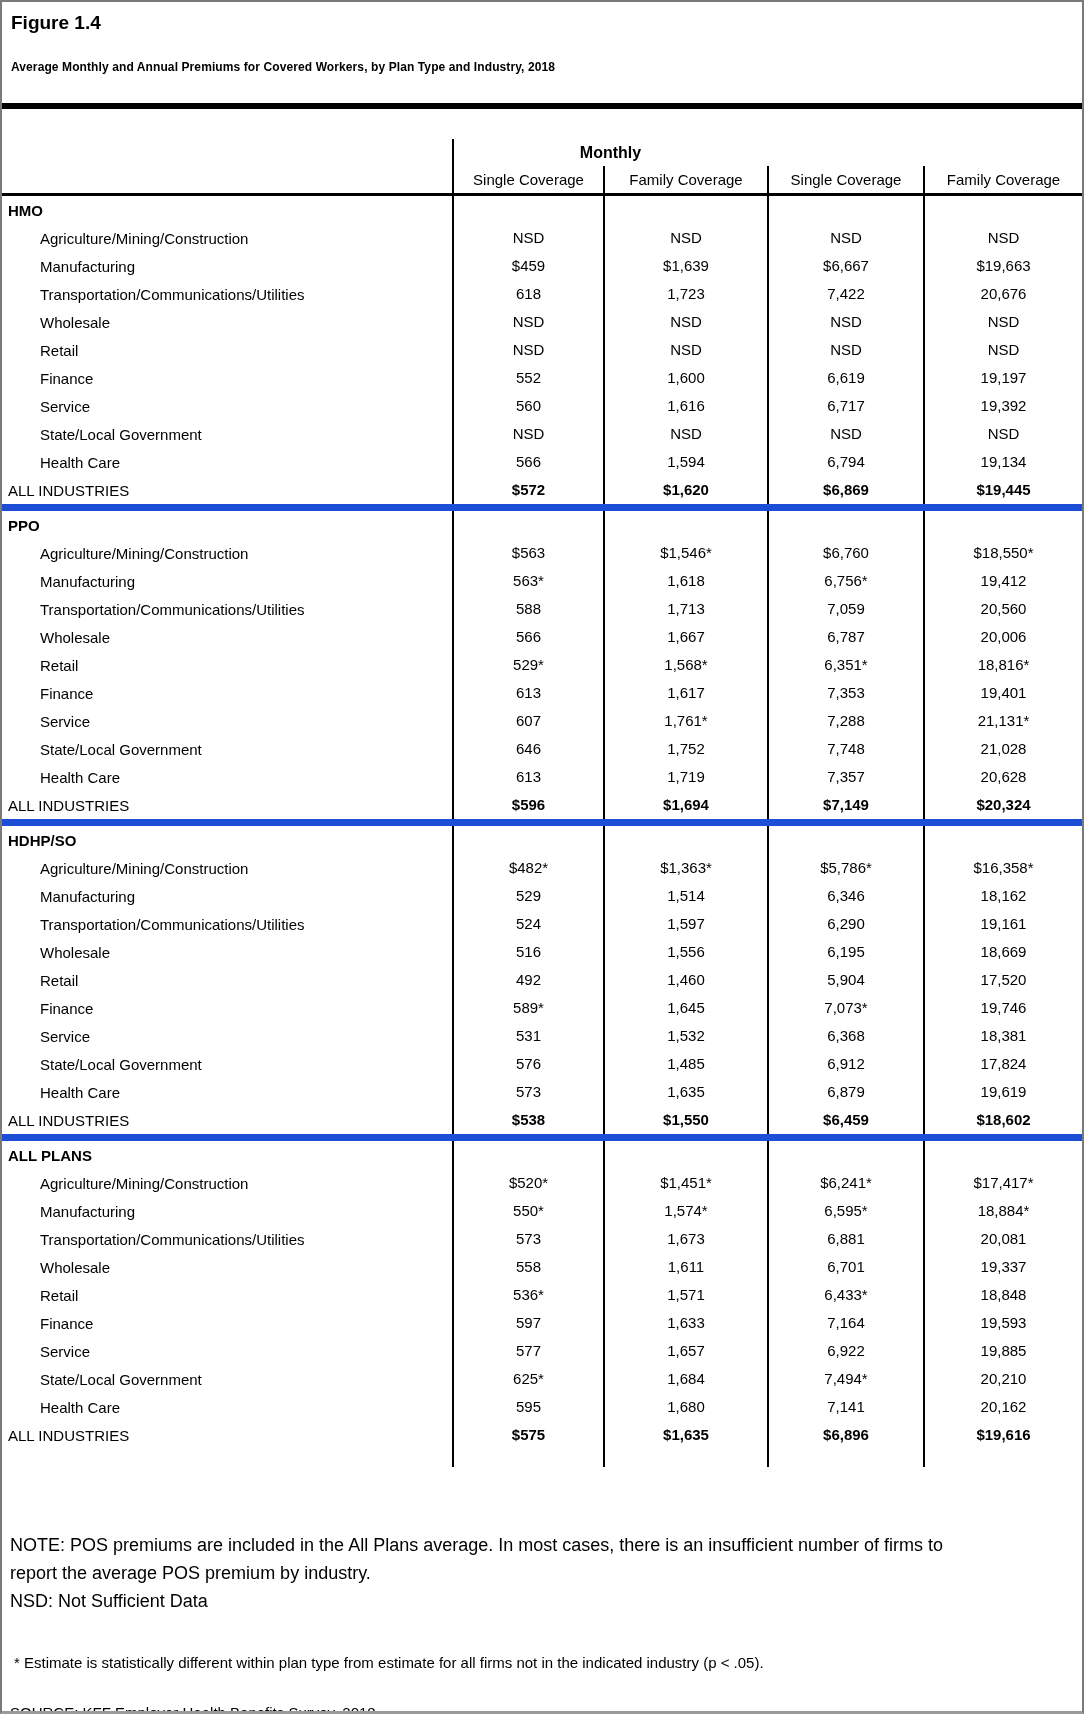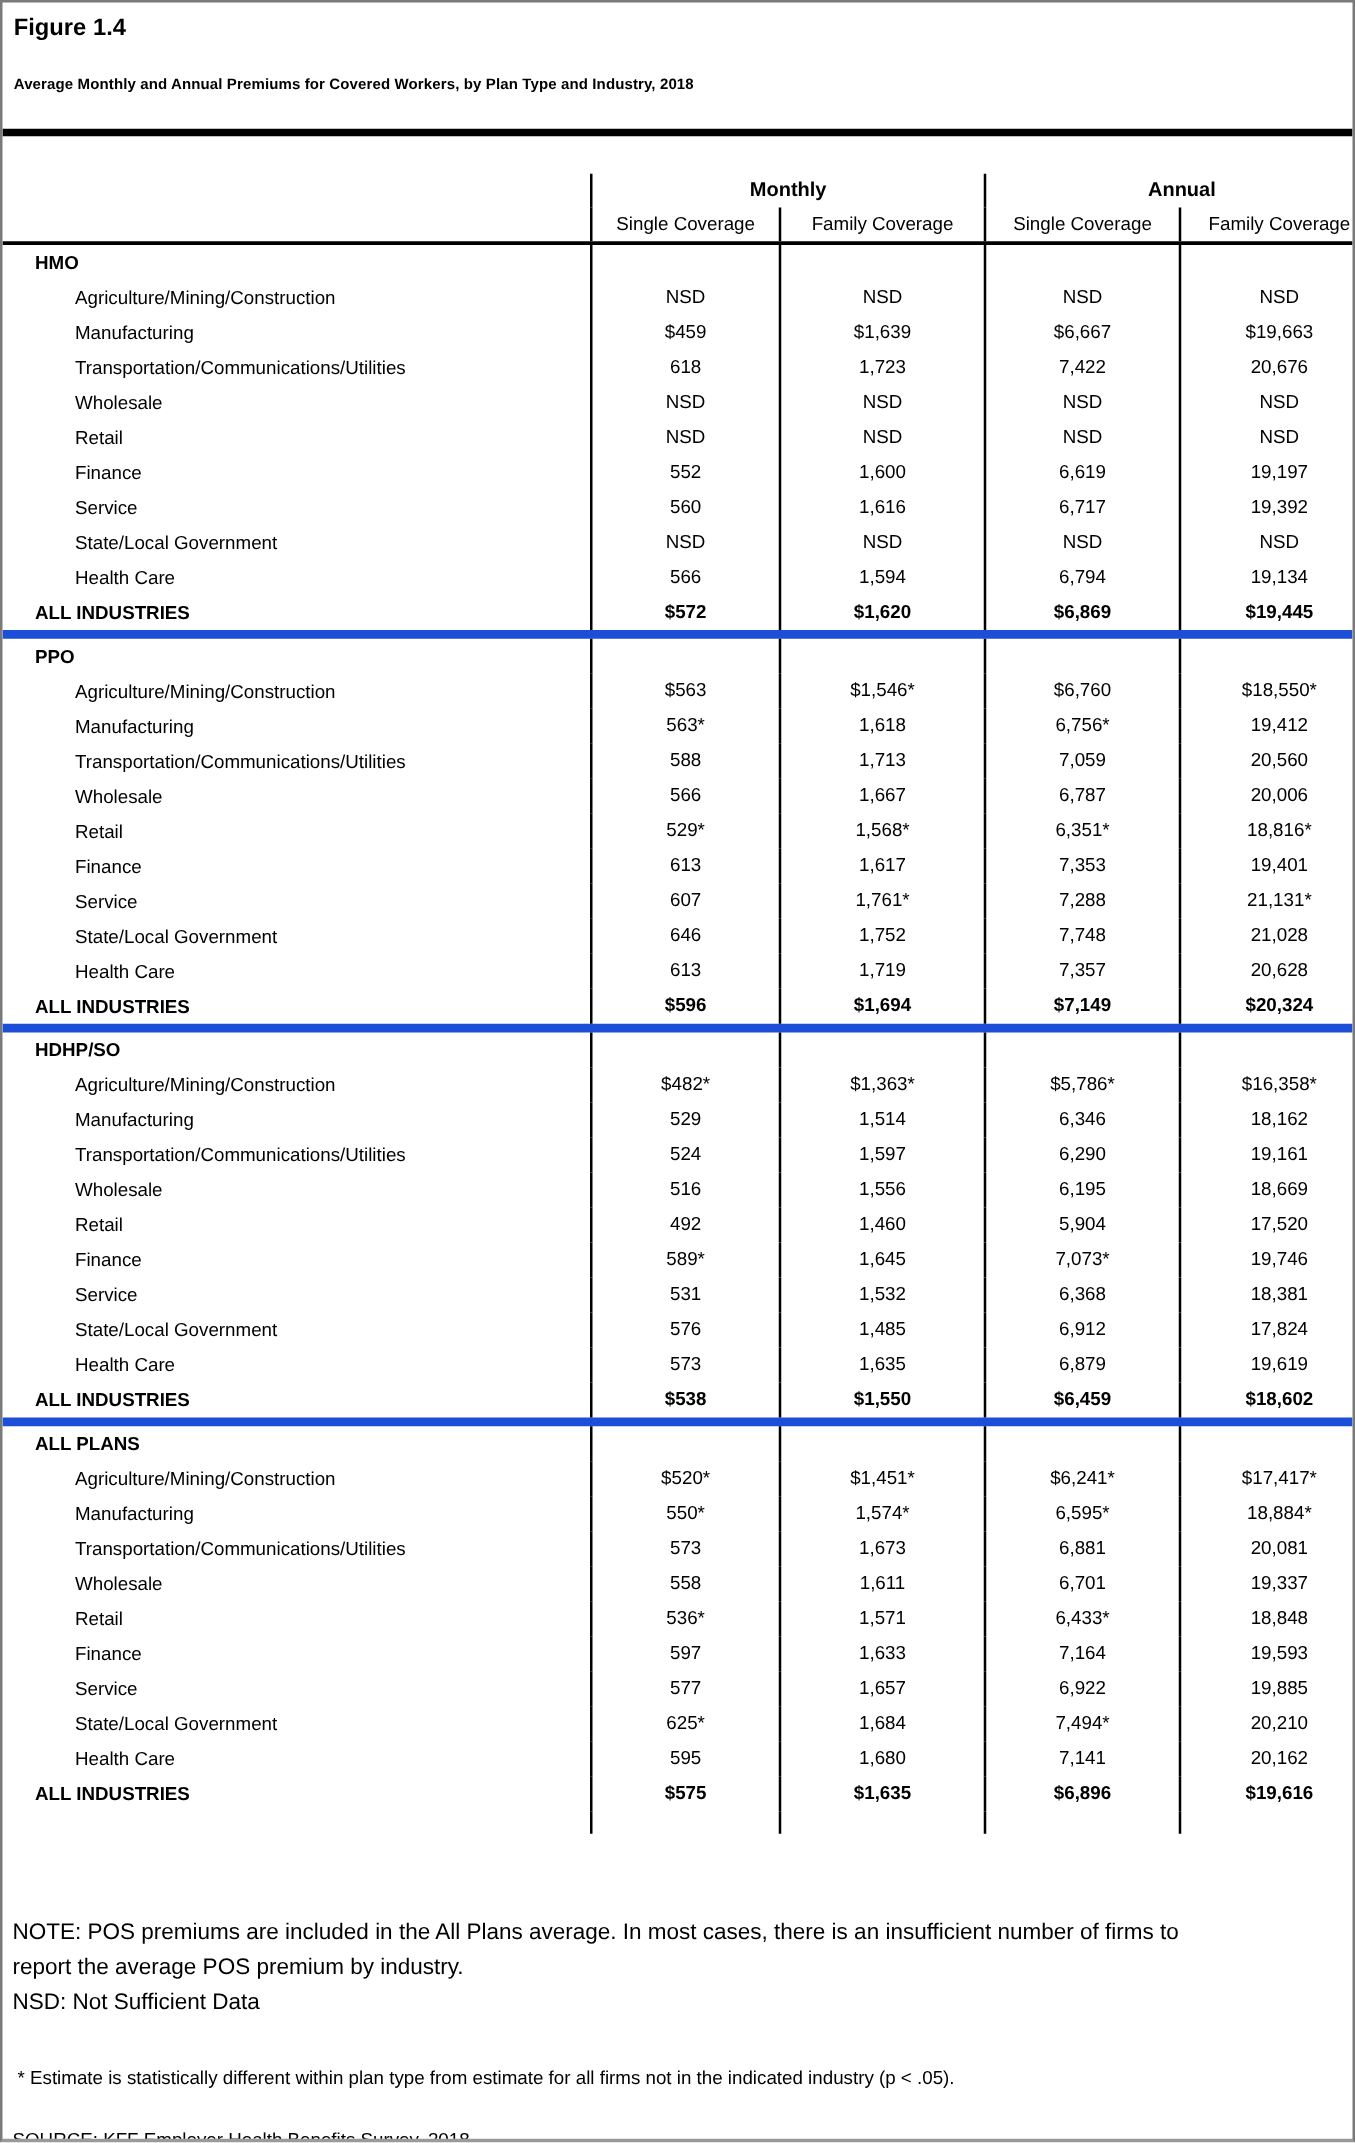--- a/index.html
+++ b/index.html
@@ -24,39 +24,38 @@
   }
   .title-rule {
     margin-top: 25px;
     height: 6px; background: #000; width: 100%;
   }
   
   .grid-row {
     display: grid;
     grid-template-columns: 450px 151px 164px 156px 159px;
     align-items: center;
-    margin-left: 20px;
   }
   .thead { margin-top: 30px; font-size: 15px; }
   .thead .grid-row { height: 27px; }
   .group-cell {
     font-weight: bold; text-align: center; font-size: 16px;
     border-left: 2px solid #000; height: 27px; line-height: 27px;
   }
   .cov-cell {
     text-align: center; border-left: 2px solid #000;
     height: 27px; line-height: 27px;
   }
   .tbody { border-top: 3px solid #000; font-size: 15px; }
   .section { }
   .section + .section { border-top: 7px solid #1d4ed8; }
   .row { height: 28px; }
   .sec-label { font-weight: bold; padding-left: 6px; }
   .row-label { padding-left: 38px; }
-  .total .row-label { padding-left: 6px; font-weight: bold; }
+  .total .row-label { padding-left: 6px; font-weight: normal; }
   .total .val { font-weight: bold; }
   .val {
     text-align: center; border-left: 2px solid #000;
     height: 28px; line-height: 28px;
   }
   .stub-row { height: 18px; }
   .stub-row .val { height: 18px; }
   
   .notes {
     margin: 64px 0 0 8px;
@@ -70,21 +69,20 @@
 
 <div class="page">
   <div class="figure-label">Figure 1.4</div>
   <div class="figure-title">Average Monthly and Annual Premiums for Covered Workers, by Plan Type and Industry, 2018</div>
   <div class="title-rule"></div>
 
   <div class="thead">
     <div class="grid-row">
       <div></div>
       <div class="group-cell" style="grid-column: 2 / span 2;">Monthly</div>
-      <div class="group-cell" style="grid-column: 4 / span 2;">Annual</div>
     </div>
     <div class="grid-row">
       <div></div>
       <div class="cov-cell">Single Coverage</div>
       <div class="cov-cell">Family Coverage</div>
       <div class="cov-cell">Single Coverage</div>
       <div class="cov-cell">Family Coverage</div>
     </div>
   </div>
 

